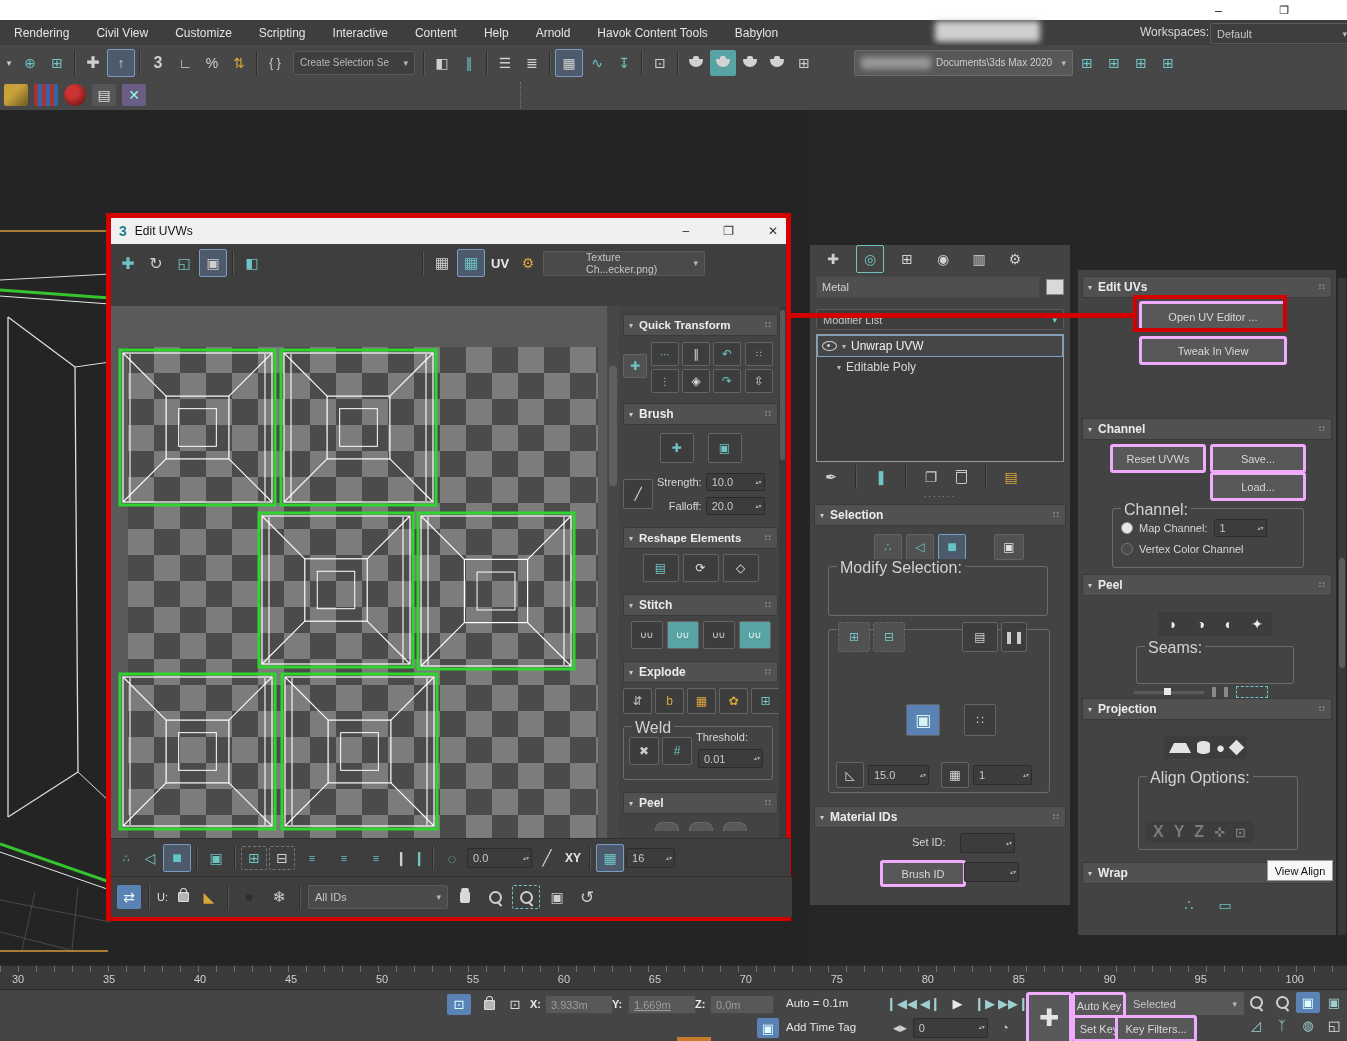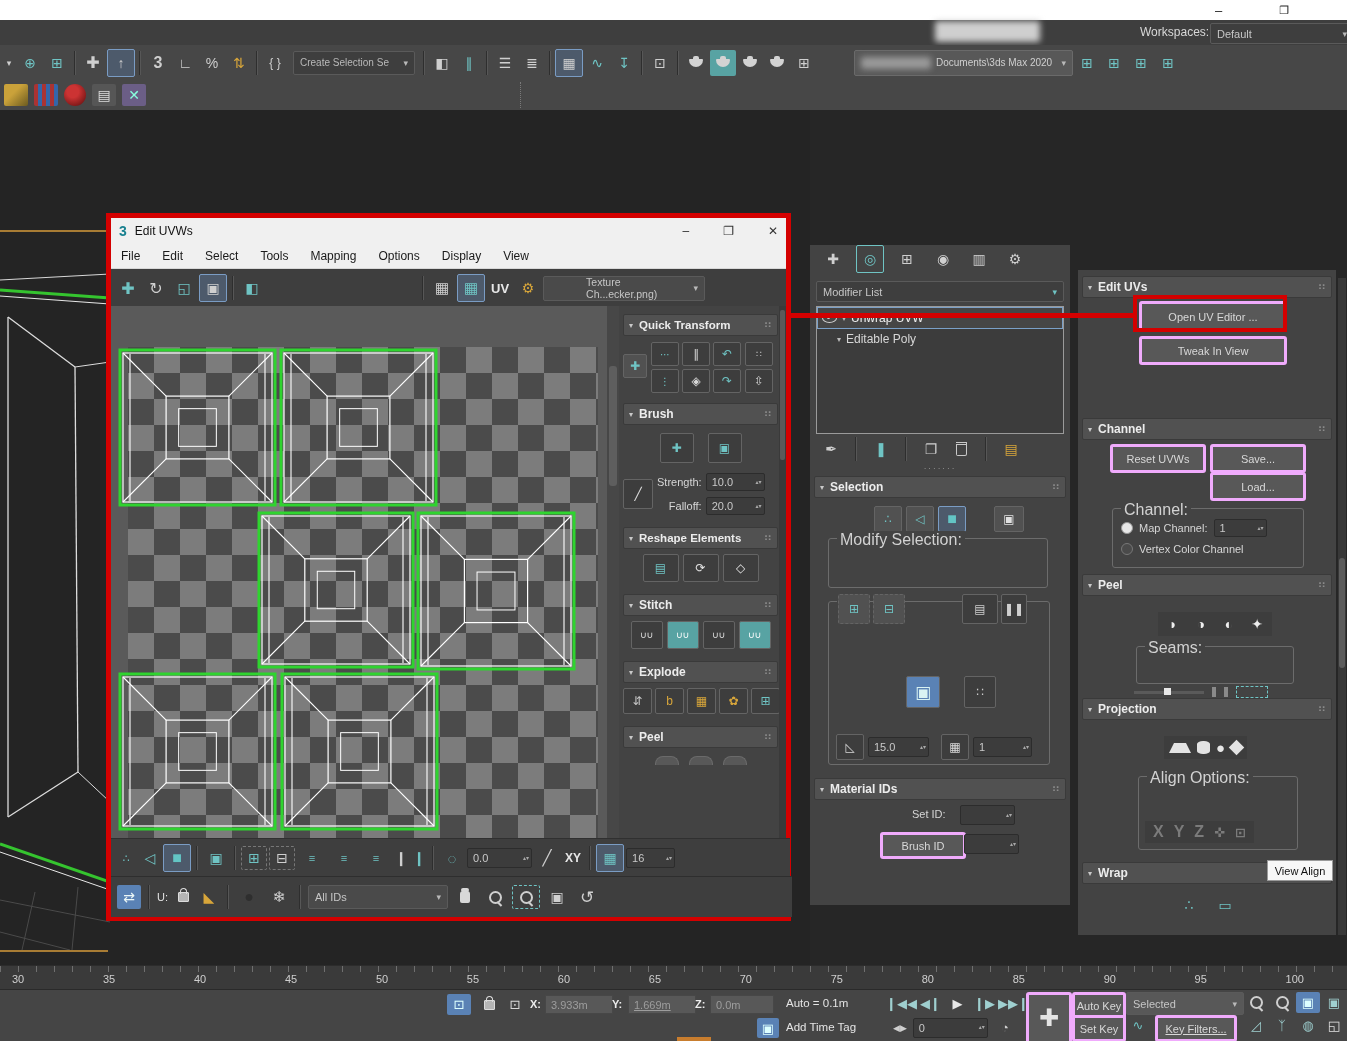--- a/index.html
+++ b/index.html
@@ -71,20 +71,32 @@
 <div id="app">
 
   <div class="abs" style="left:0;top:0;width:1347px;height:20px;background:#ffffff;"></div>
   <div class="abs flex" style="left:1205px;top:0;width:142px;height:20px;justify-content:space-between;padding:0 10px;color:#222;font-size:13px;">
     <span>–</span>
     <span style="font-size:11px;">❐</span>
     <span>✕</span>
   </div>
 
   <div class="abs flex" style="left:0;top:20px;width:1347px;height:25px;background:#3e3e3e;border-bottom:1px solid #2d2d2d;">
+    <div class="flex" style="gap:27px;padding-left:14px;color:#e4e4e4;">
+        <span>Rendering</span>
+        <span>Civil View</span>
+        <span>Customize</span>
+        <span>Scripting</span>
+        <span>Interactive</span>
+        <span>Content</span>
+        <span>Help</span>
+        <span>Arnold</span>
+        <span>Havok Content Tools</span>
+        <span>Babylon</span>
+      </div>
     <div class="abs blurbox" style="left:935px;top:1px;width:105px;height:21px;background:#cfcfcf;border-radius:2px;"></div>
     <span class="abs" style="left:1140px;top:5px;color:#d8d8d8;">Workspaces:</span>
     <div class="abs dd" style="left:1210px;top:3px;width:130px;height:19px;">
       <span>Default</span>
       <span class="caret">▾</span>
     </div>
   </div>
 
   <div class="abs flex" style="left:0;top:45px;width:1347px;height:35px;background:#474747;gap:1px;padding-left:2px;">
     <span class="ibox" style="width:14px;font-size:9px;">▾</span>
@@ -176,20 +188,26 @@
 
   <div class="abs panelbg" style="left:810px;top:245px;width:260px;height:660px;">
     <div class="flex" style="height:28px;gap:10px;padding-left:10px;">
       <span class="ibox">✚</span>
       <span class="ibox" style="border:1px solid #6fc4c4;color:#6fc4c4;">◎</span>
       <span class="ibox">⊞</span>
       <span class="ibox">◉</span>
       <span class="ibox">▥</span>
       <span class="ibox">⚙</span>
     </div>
+    <div class="flex" style="height:28px;padding:0 6px;gap:6px;">
+      <div class="field" style="flex:1;height:20px;background:#4f4f4f;color:#d0d0d0;">
+        <span>Metal</span>
+      </div>
+      <i class="i-sw"></i>
+    </div>
     <div style="height:8px;"></div>
     <div class="dd" style="height:19px;margin:0 6px;">
       <span>Modifier List</span>
       <span class="caret" style="color:#6fc4c4;">▾</span>
     </div>
     <div style="margin:4px 6px 0 6px;height:126px;background:#3c3c3c;border:1px solid #9a9a9a;">
       <div class="flex" style="height:20px;border:1px solid #7aa0c8;background:#464646;padding:0 4px;gap:5px;">
         <i class="i-eye"></i>
         <span style="color:#bbb;font-size:8px;">▾</span>
         <span style="color:#f0f0f0;">Unwrap UVW</span>
@@ -403,30 +421,20 @@
     <div class="flex" style="height:26px;background:#f0f0f0;color:#111;padding:0 8px;gap:8px;">
       <span style="color:#18808f;font-weight:bold;font-size:14px;">3</span>
       <span style="font-size:12px;">Edit UVWs</span>
       <span style="margin-left:auto;display:flex;gap:34px;color:#333;font-size:12px;">
         <span>–</span>
         <span>❐</span>
         <span>✕</span>
       </span>
     </div>
 
-    <div class="flex" style="height:24px;background:#f0f0f0;color:#1a1a1a;gap:22px;padding-left:10px;border-bottom:1px solid #d8d8d8;">
-        <span>File</span>
-        <span>Edit</span>
-        <span>Select</span>
-        <span>Tools</span>
-        <span>Mapping</span>
-        <span>Options</span>
-        <span>Display</span>
-        <span>View</span>
-      </div>
 
     <div class="flex" style="height:38px;background:#3e3e3e;gap:2px;padding-left:4px;">
       <span class="ibox teal" style="font-size:16px;">✚</span>
       <span class="ibox" style="font-size:16px;">↻</span>
       <span class="ibox teal">◱</span>
       <span class="ibox active">▣</span>
       <span class="sep"></span>
       <span class="ibox teal">◧</span>
       <div style="width:150px;"></div>
       <span class="sep"></span>
@@ -614,20 +622,32 @@
           <span>Explode</span>
           <span class="drag">∷</span>
         </div>
         <div class="flex" style="gap:3px;margin-top:5px;">
           <span class="chip dk" style="width:27px;height:24px;color:#c9c9c9;">⇵</span>
           <span class="chip dk" style="width:27px;height:24px;color:#d8a63a;">b</span>
           <span class="chip dk" style="width:27px;height:24px;color:#d8a63a;">▦</span>
           <span class="chip dk" style="width:27px;height:24px;color:#d8a63a;">✿</span>
           <span class="chip dk" style="width:27px;height:24px;color:#6fc4c4;">⊞</span>
         </div>
+        <div class="group" style="position:relative;margin-top:12px;width:148px;height:52px;">
+          <span class="glabel">Weld</span>
+          <div class="flex" style="position:absolute;left:5px;top:10px;gap:3px;">
+            <span class="chip dk" style="width:28px;height:26px;color:#c9c9c9;">✖</span>
+            <span class="chip dk" style="width:28px;height:26px;color:#6fc4c4;">#</span>
+          </div>
+          <span class="mini-lab abs" style="left:72px;top:4px;">Threshold:</span>
+          <div class="spin abs" style="left:74px;top:22px;width:56px;height:17px;">
+            <span class="val">0.01</span>
+            <span class="ar">▴▾</span>
+          </div>
+        </div>
       </div>
 
       <div style="position:relative;margin:12px 8px 0 4px;">
         <div class="roll-h">
           <span class="tri">▾</span>
           <span>Peel</span>
           <span class="drag">∷</span>
         </div>
         <div class="flex" style="justify-content:center;gap:10px;margin-top:8px;">
           <span style="width:22px;height:8px;background:#585858;border:1px solid #6a6a6a;border-bottom:none;border-radius:8px 8px 0 0;"></span>
@@ -771,21 +791,21 @@
       <span>Auto Key</span>
     </div>
     <div class="btn abs" style="left:1072px;top:25px;width:48px;height:21px;">
       <span>Set Key</span>
     </div>
     <div class="dd abs" style="left:1126px;top:2px;width:104px;height:21px;background:#585858;">
       <span>Selected</span>
       <span class="caret">▾</span>
     </div>
     <span class="navchip abs" style="left:1126px;top:25px;color:#6fc4c4;">∿</span>
-    <div class="btn abs" style="left:1155px;top:25px;width:76px;height:21px;text-decoration:underline;">
+    <div class="btn abs" style="left:1115px;top:25px;width:76px;height:21px;">
       <span>Key Filters...</span>
     </div>
 
     <div class="abs flex" style="left:1244px;top:2px;gap:2px;">
       <span class="navchip">
           <i class="i-mag"></i>
         </span>
       <span class="navchip">
           <i class="i-mag"></i>
         </span>

